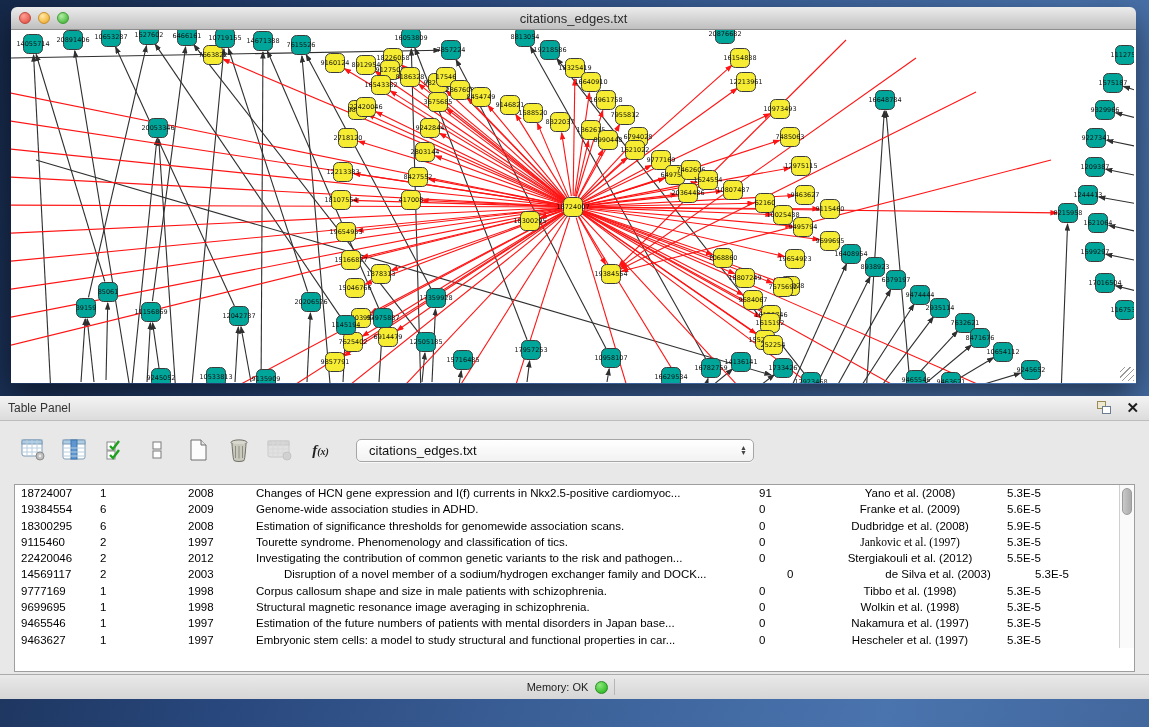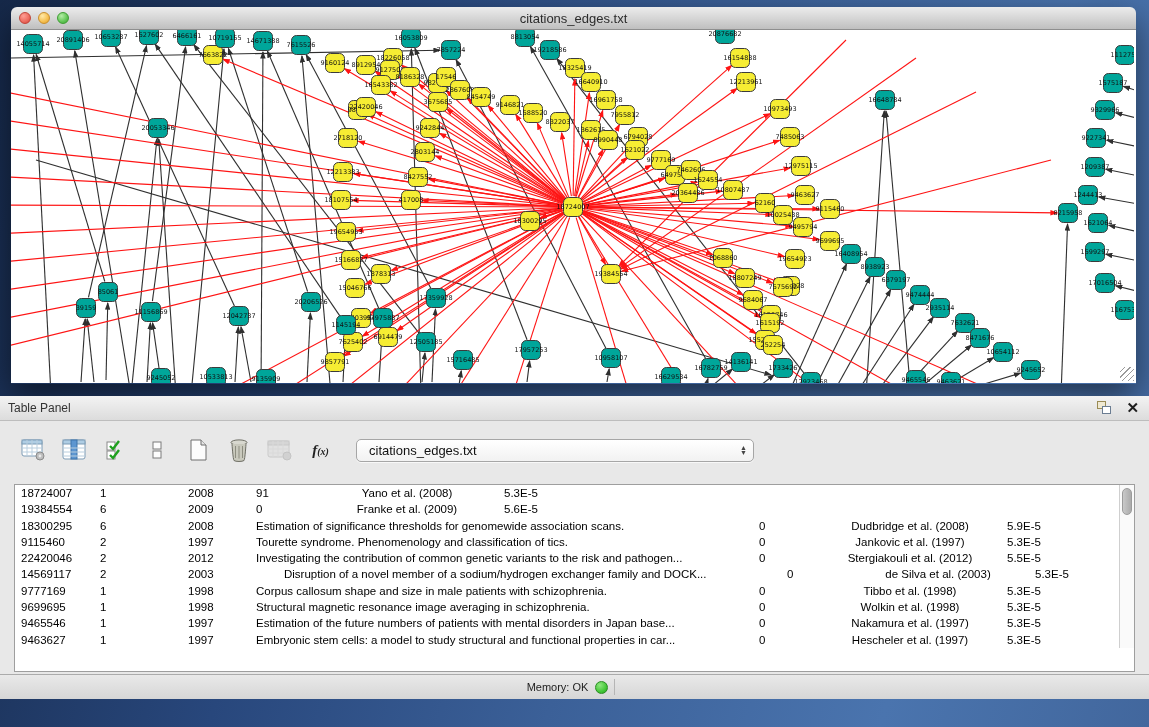--- a/index.html
+++ b/index.html
@@ -844,48 +844,50 @@
       <span class="steppers">▲<br>▼</span>
     </div>
   </div>
 
   <div class="tablewrap">
     <div class="tbody" id="tbody">
         <div class="trow">
           <div class="td" style="width: 79px;">18724007</div>
           <div class="td" style="width: 88px;">1</div>
           <div class="td" style="width: 68px;">2008</div>
+          <div class="td" style="width: 503px;">Changes of HCN gene expression and I(f) currents in Nkx2.5-positive cardiomyoc...</div>
           <div class="td" style="width: 66px;">91</div>
           <div class="td center" style="width: 182px;">Yano et al. (2008)</div>
           <div class="td" style="width: 93px;">5.3E-5</div>
         </div>
         <div class="trow">
           <div class="td" style="width: 79px;">19384554</div>
           <div class="td" style="width: 88px;">6</div>
           <div class="td" style="width: 68px;">2009</div>
+          <div class="td" style="width: 503px;">Genome-wide association studies in ADHD.</div>
           <div class="td" style="width: 66px;">0</div>
           <div class="td center" style="width: 182px;">Franke et al. (2009)</div>
           <div class="td" style="width: 93px;">5.6E-5</div>
         </div>
         <div class="trow">
           <div class="td" style="width: 79px;">18300295</div>
           <div class="td" style="width: 88px;">6</div>
           <div class="td" style="width: 68px;">2008</div>
           <div class="td" style="width: 503px;">Estimation of significance thresholds for genomewide association scans.</div>
           <div class="td" style="width: 66px;">0</div>
           <div class="td center" style="width: 182px;">Dudbridge et al. (2008)</div>
           <div class="td" style="width: 93px;">5.9E-5</div>
         </div>
         <div class="trow">
           <div class="td" style="width: 79px;">9115460</div>
           <div class="td" style="width: 88px;">2</div>
           <div class="td" style="width: 68px;">1997</div>
           <div class="td" style="width: 503px;">Tourette syndrome. Phenomenology and classification of tics.</div>
           <div class="td" style="width: 66px;">0</div>
-          <div class="td center" style="width: 182px;">Jankovic et al. (1997)</div>
+          <div class="td center" style="width: 182px; font-family: Liberation Serif, serif;">Jankovic et al. (1997)</div>
           <div class="td" style="width: 93px;">5.3E-5</div>
         </div>
         <div class="trow">
           <div class="td" style="width: 79px;">22420046</div>
           <div class="td" style="width: 88px;">2</div>
           <div class="td" style="width: 68px;">2012</div>
           <div class="td" style="width: 503px;">Investigating the contribution of common genetic variants to the risk and pathogen...</div>
           <div class="td" style="width: 66px;">0</div>
           <div class="td center" style="width: 182px;">Stergiakouli et al. (2012)</div>
           <div class="td" style="width: 93px;">5.5E-5</div>

